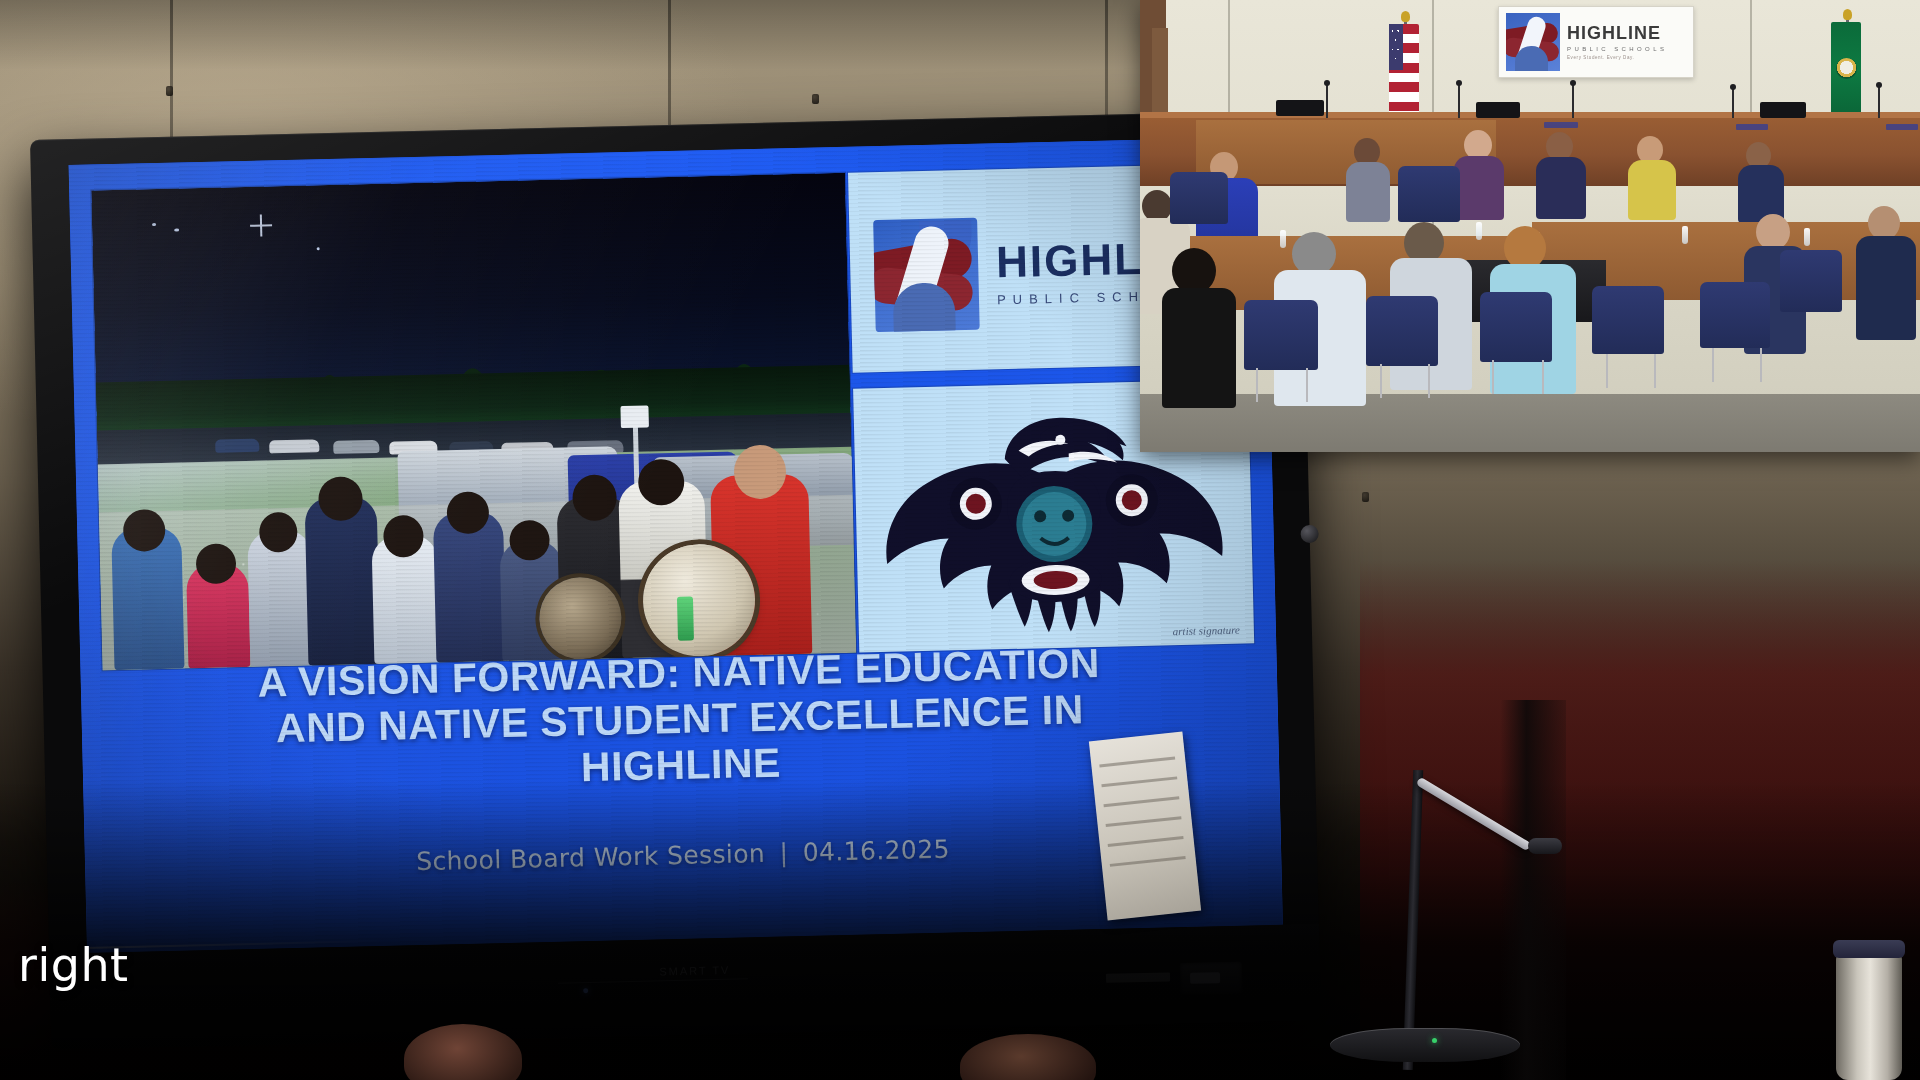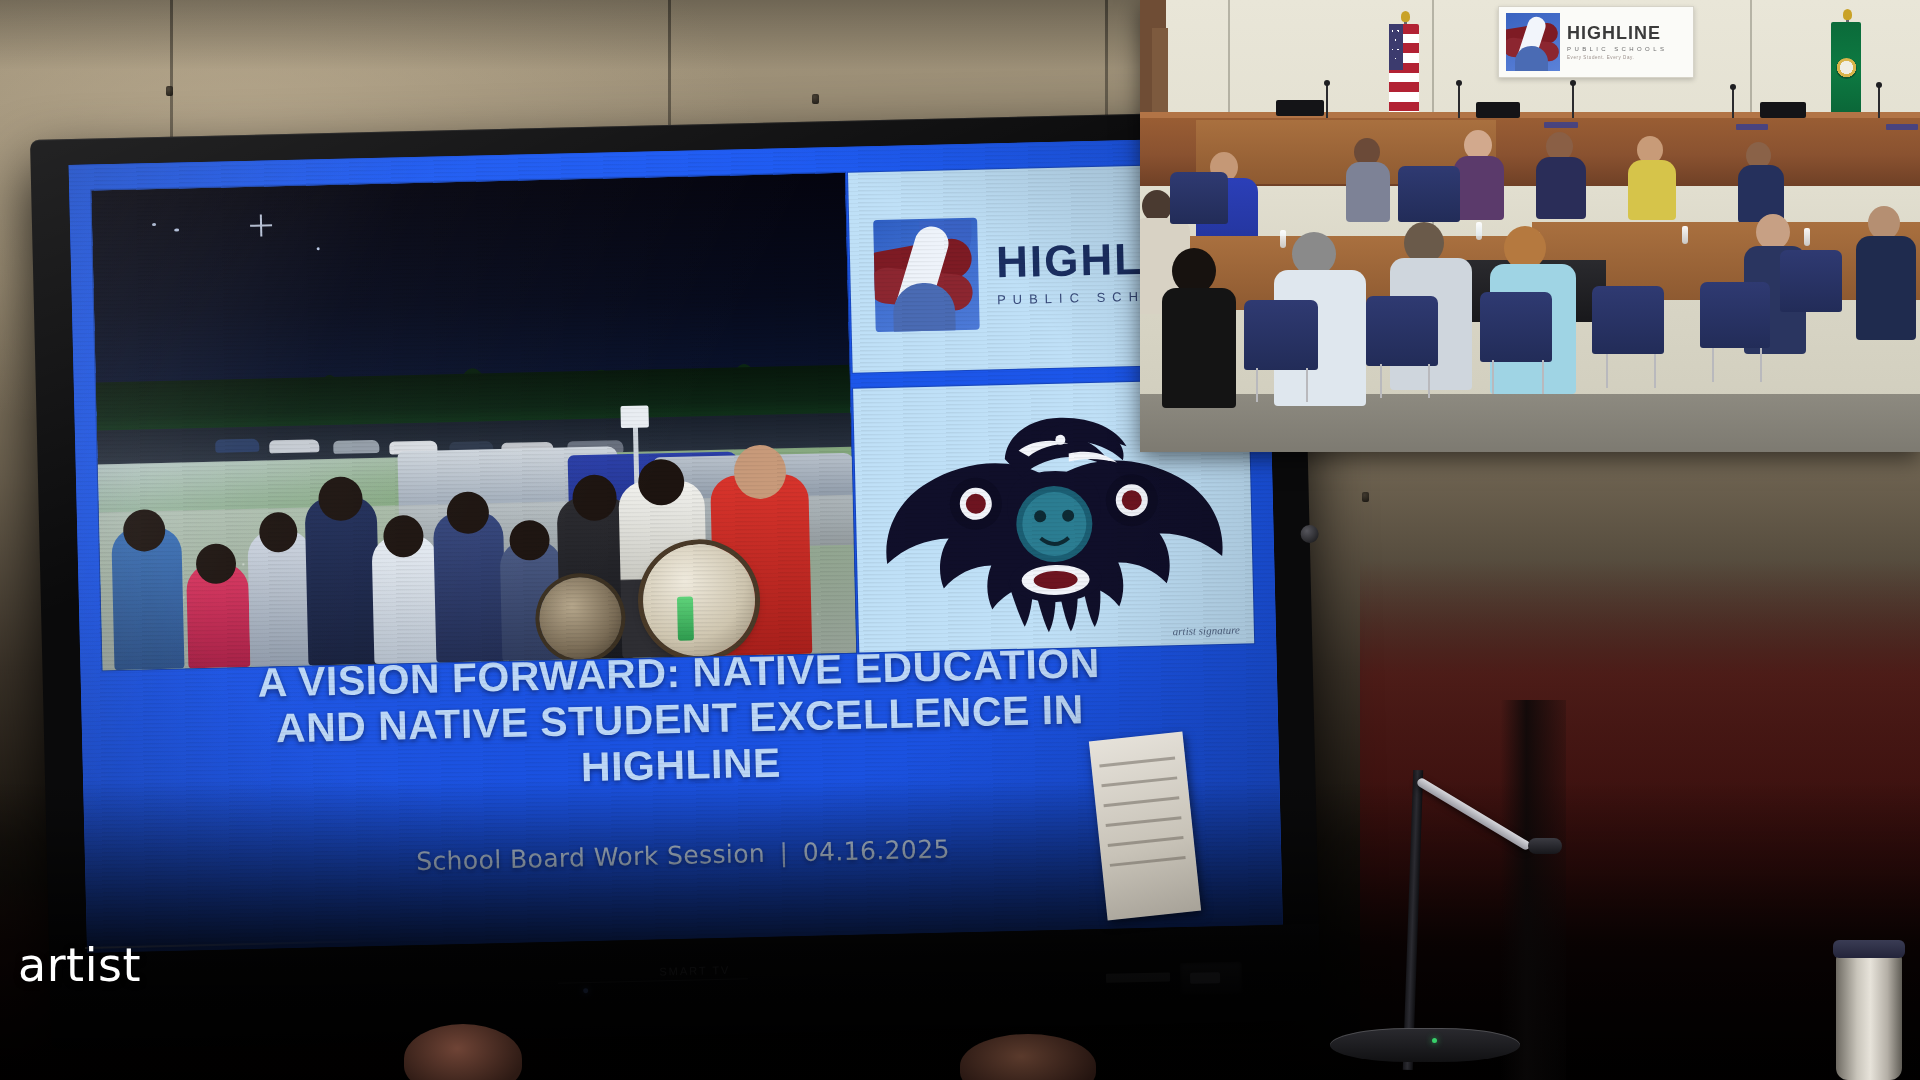--- a/index.html
+++ b/index.html
@@ -586,15 +586,15 @@
   <div class="mic-boom"></div>
   <div class="mic-head"></div>
   <div class="mic-base"></div>
   <div class="mic-led"></div>
   <div class="tumbler">
     <div class="tumbler-lid"></div>
   </div>
   <div class="head-fg" style="left:404px;top:1024px;width:118px;height:70px;background:radial-gradient(ellipse at 45% 35%,#6f4436,#2d1a14 75%);"></div>
   <div class="head-fg" style="left:960px;top:1034px;width:136px;height:64px;background:radial-gradient(ellipse at 45% 35%,#5a3a2c,#241410 75%);"></div>
 
-  <div class="caption">artist</div>
+  <div class="caption">right</div>
 
 </div>
 
 </body></html>

